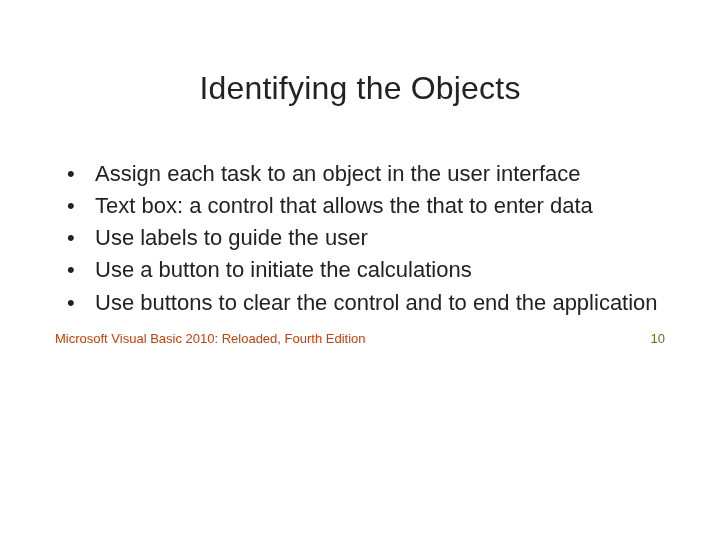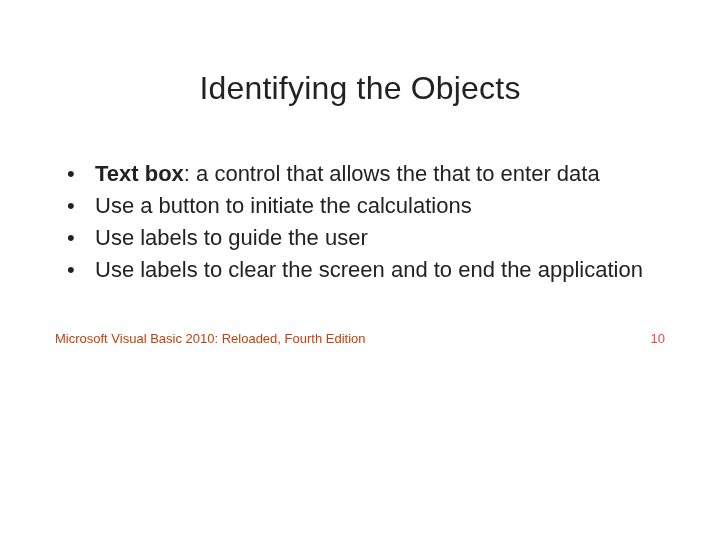--- a/index.html
+++ b/index.html
@@ -49,53 +49,54 @@
   }
   ul.bullets > li::before {
     content: "•";
     position: absolute;
     left: 12px;
     top: 0;
     font-size: 22px;
     line-height: 1.28;
   }
   .term {
-    font-weight: 700;
+    font-weight: 400;
     text-align: center;
   }
   .footer-left {
     position: absolute;
     left: 55px;
     bottom: 38px;
     font-size: 13px;
     color: #c2410c;
   }
   .footer-right {
     position: absolute;
     right: 55px;
     bottom: 38px;
     font-size: 13px;
-    color: #ef4444;
+    color: #4d7c0f;
   }
 </style>
 </head>
 <body>
 
 <div class="slide">
 
   <div class="title">Identifying the Objects</div>
 
   <div class="body">
     <ul class="bullets">
+      <li>Assign each task to an object in the user interface</li>
       <li>
         <span class="term">Text box</span><span>: a control that allows the that to enter data</span>
       </li>
+      <li>Use labels to guide the user</li>
       <li>Use a button to initiate the calculations</li>
-      <li>Use labels to guide the user</li>
-      <li>Use labels to clear the screen and to end the application</li>
+      <li>Use buttons to clear the control and to end the application</li>
     </ul>
   </div>
 
   <div class="footer-left">Microsoft Visual Basic 2010: Reloaded, Fourth Edition</div>
 
   <div class="footer-right">10</div>
 
 </div>
 
 </body></html>

